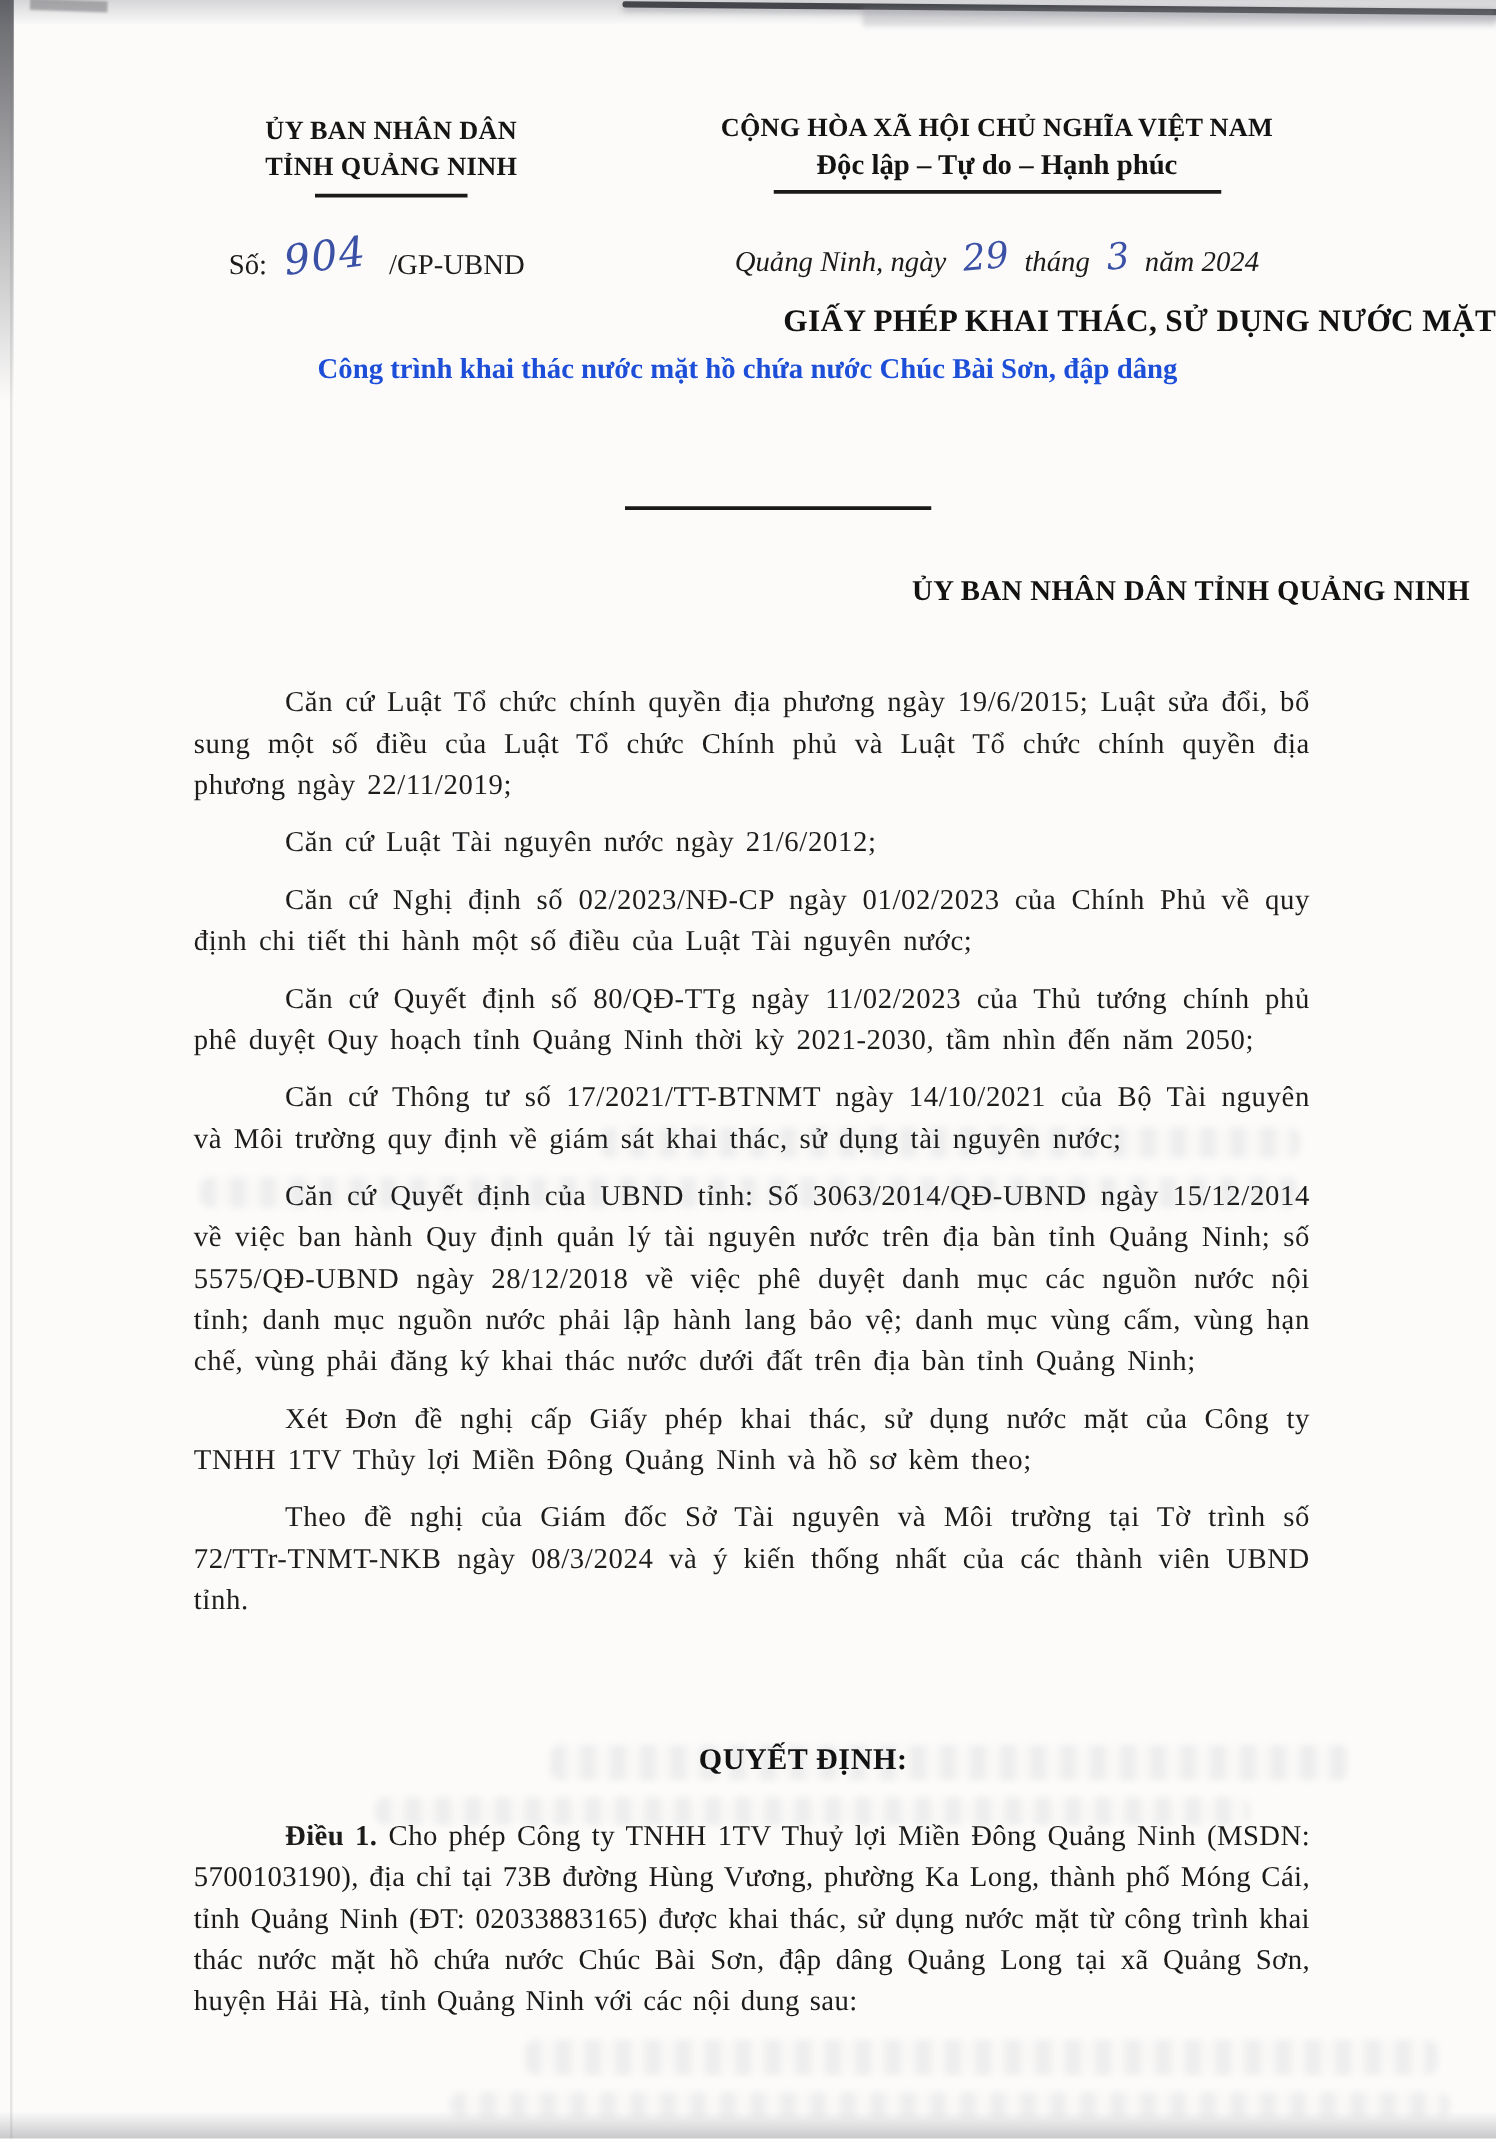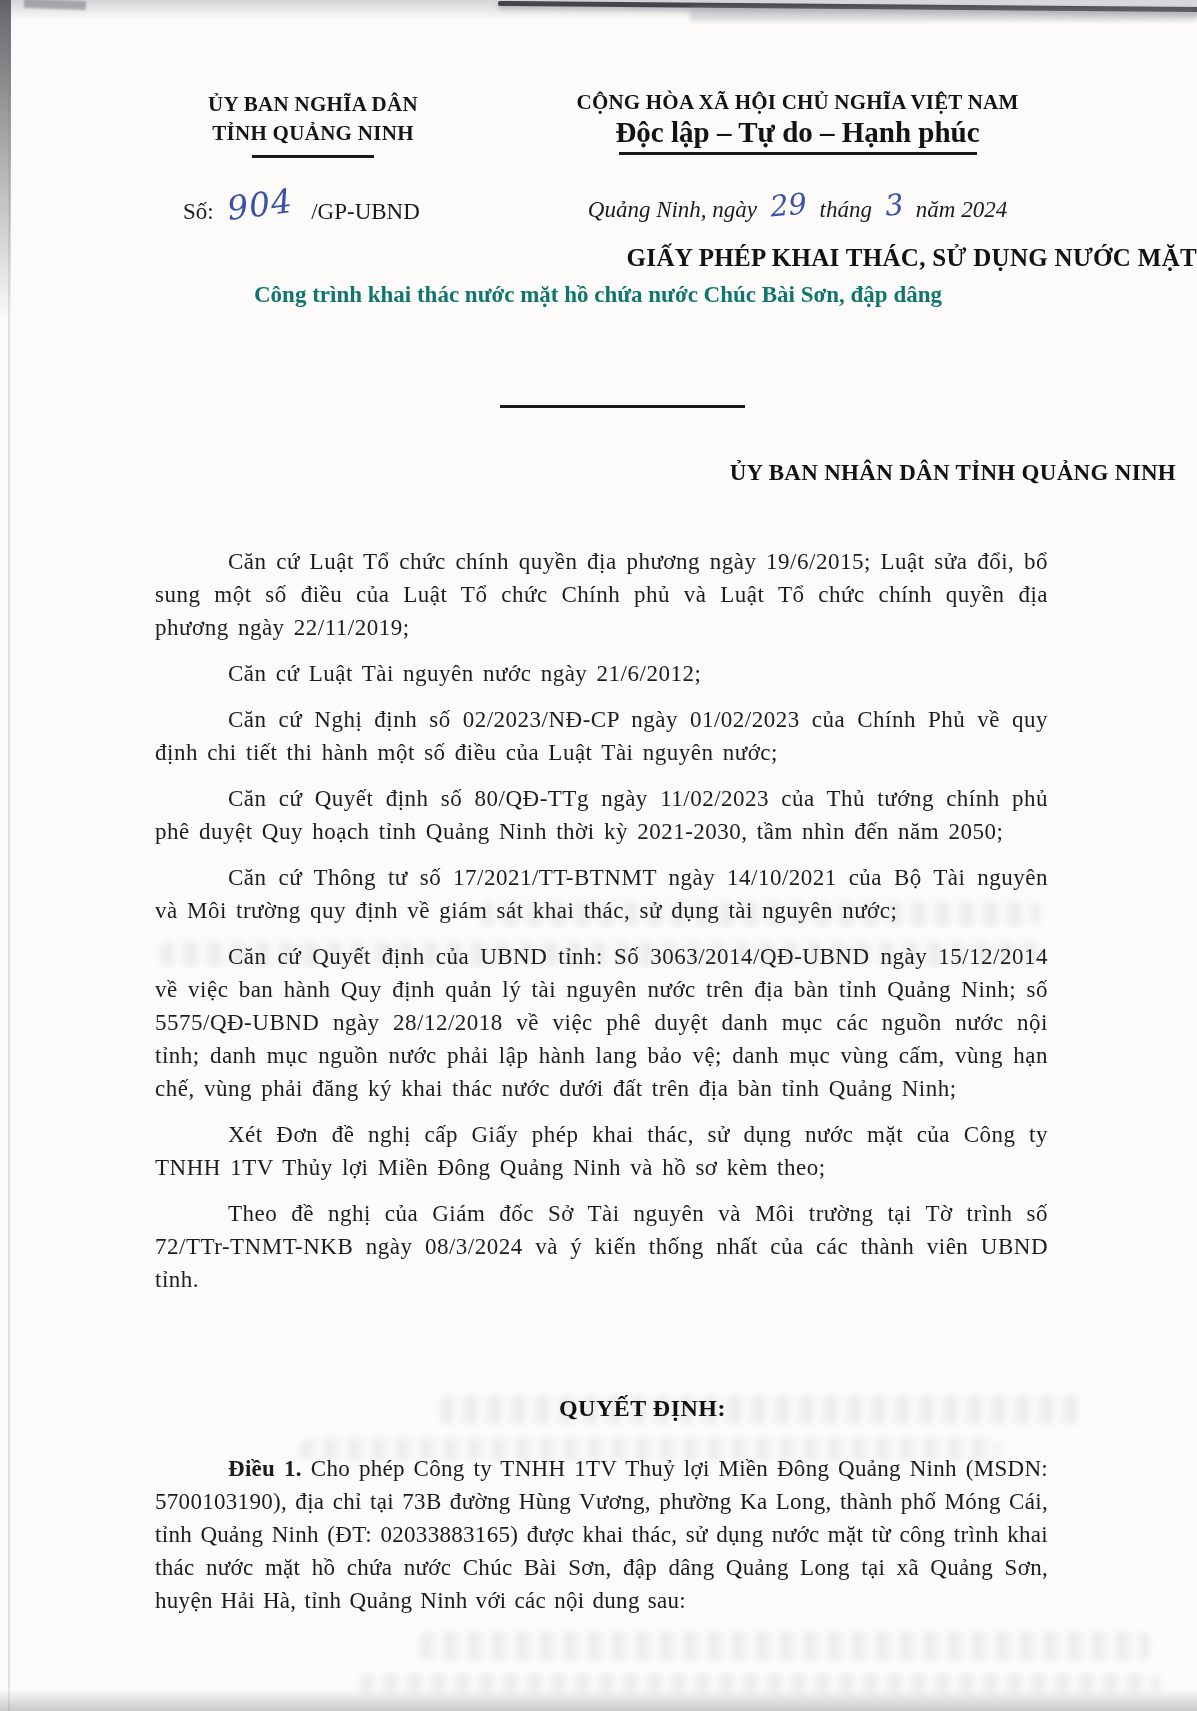--- a/index.html
+++ b/index.html
@@ -52,34 +52,34 @@
   .so-line { position: absolute; left: 183px; top: 188px; z-index: 1;
     font-size: 23px; color: #1b1b1b; white-space: nowrap; }
   .handwrite { font-family: "DejaVu Serif", serif; font-style: italic;
     color: #3b51a6; display: inline-block; }
   .so-line .handwrite { font-size: 33px; transform: rotate(-7deg);
     margin: 0 12px 0 8px; position: relative; top: -3px; letter-spacing: 1px; }
   .header-right { position: absolute; left: 540px; top: 88px; width: 515px;
     text-align: center; z-index: 1; }
   .header-right .national { font-weight: bold; font-size: 21px; line-height: 29px;
     letter-spacing: .2px; color: #131313; }
-  .header-right .motto { font-weight: bold; font-size: 29px; line-height: 30px; color: #131313; font-family: Liberation Serif, serif; }
+  .header-right .motto { font-weight: bold; font-size: 23px; line-height: 30px; color: #131313; font-family: Liberation Serif, serif; }
   .header-right .rule { width: 358px; height: 3px; background: #1a1a1a; margin: 5px auto 0; }
   .date-line { position: absolute; left: 540px; top: 190px; width: 515px;
     text-align: center; z-index: 1; font-style: italic; font-size: 23px;
     color: #1b1b1b; white-space: nowrap; }
   .date-line .handwrite { font-size: 29px; transform: rotate(-5deg);
     margin: 0 7px; position: relative; top: -2px; }
   
   .doc-title { position: absolute; left: 0; top: 244px; width: 1197px;
     text-align: right; font-weight: bold; font-size: 25px; letter-spacing: .3px;
     color: #121212; z-index: 1; }
   .doc-subtitle { position: absolute; left: 148px; top: 280px; width: 900px;
     text-align: center; font-weight: bold; font-size: 23px; line-height: 30px;
-    color: #0f766e; z-index: 1; }
+    color: #1d4ed8; z-index: 1; }
   .subtitle-rule { position: absolute; left: 500px; top: 405px; width: 245px;
     height: 3px; background: #1a1a1a; z-index: 1; }
   .issuer-heading { position: absolute; left: 0; top: 460px; width: 1176px;
     text-align: right; font-weight: bold; font-size: 23px; letter-spacing: .3px;
     color: #121212; z-index: 1; }
   
   .recitals { position: absolute; left: 155px; top: 545px; width: 893px; z-index: 1; }
   .recitals p { margin: 0 0 13px; font-size: 23px;
     line-height: 33px; text-align: justify; text-indent: 73px;
     letter-spacing: .5px; word-spacing: 3px; color: #1d1d1d; }
@@ -104,21 +104,21 @@
   <div class="art art-left-crease"></div>
   <div class="art art-bottom-band"></div>
   <div class="ghost ghost-1"></div>
   <div class="ghost ghost-2"></div>
   <div class="ghost ghost-3"></div>
   <div class="ghost ghost-4"></div>
   <div class="ghost ghost-5"></div>
   <div class="ghost ghost-6"></div>
 
   <div class="header-left">
-    <div class="org">ỦY BAN NGHĨA DÂN</div>
+    <div class="org">ỦY BAN NHÂN DÂN</div>
     <div class="org">TỈNH QUẢNG NINH</div>
     <div class="rule"></div>
   </div>
 
   <div class="so-line">
     <span>Số:</span>
     <span class="handwrite">904</span>
     <span>/GP-UBND</span>
   </div>
 

